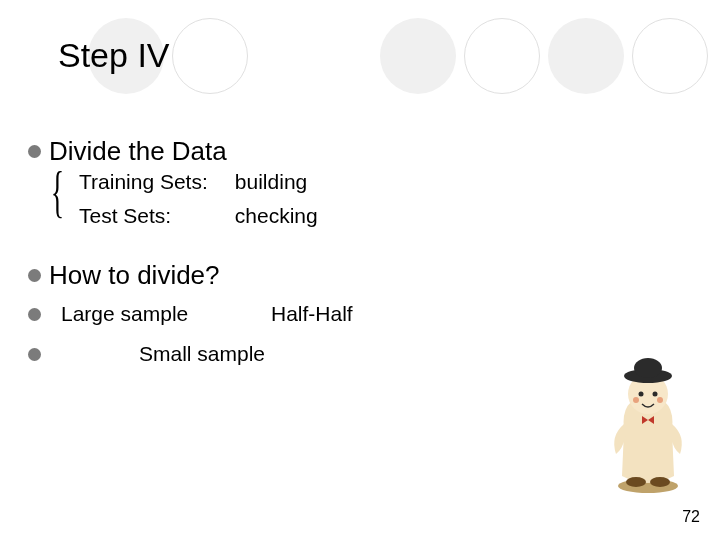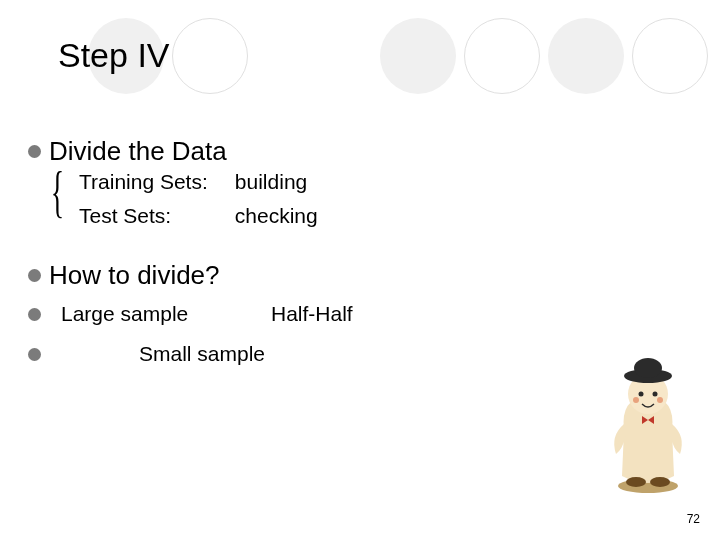--- a/index.html
+++ b/index.html
@@ -88,21 +88,21 @@
     align-items: center;
   }
   .howto-label {
     display: inline-block;
     width: 210px;
   }
   .page-num {
     position: absolute;
     right: 20px;
     bottom: 14px;
-    font-size: 12px;
+    font-size: 16px;
     color: #000;
   }
   .mascot-wrap {
     position: absolute;
     right: 26px;
     bottom: 46px;
     width: 92px;
     height: 136px;
   }
 </style>

